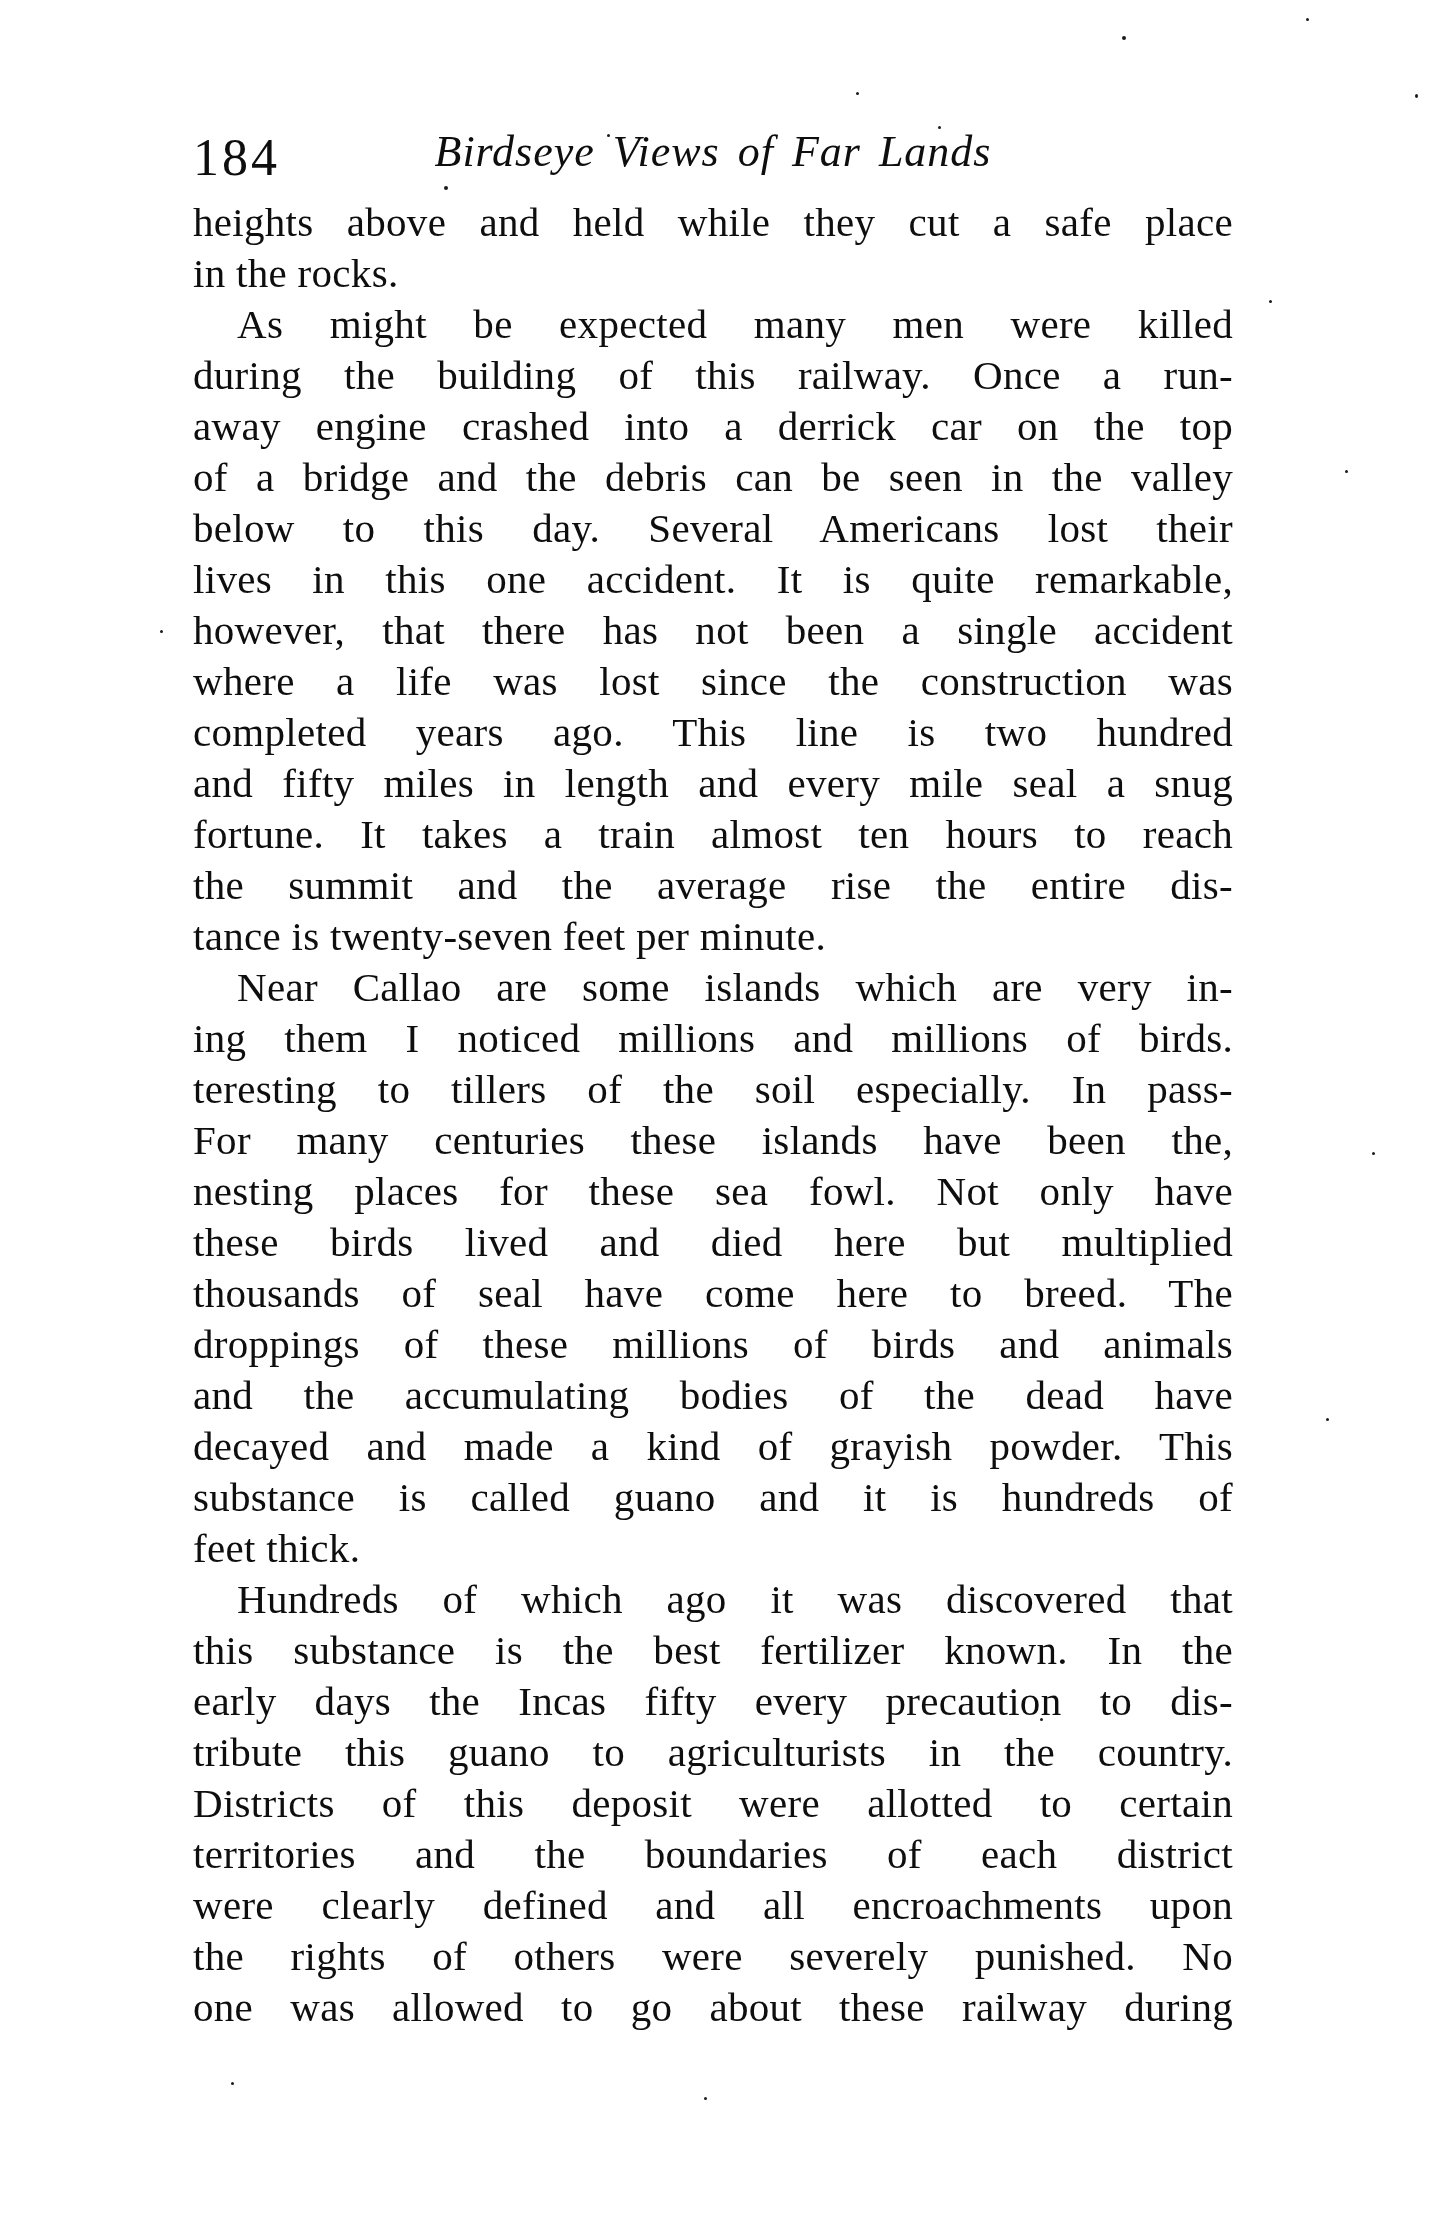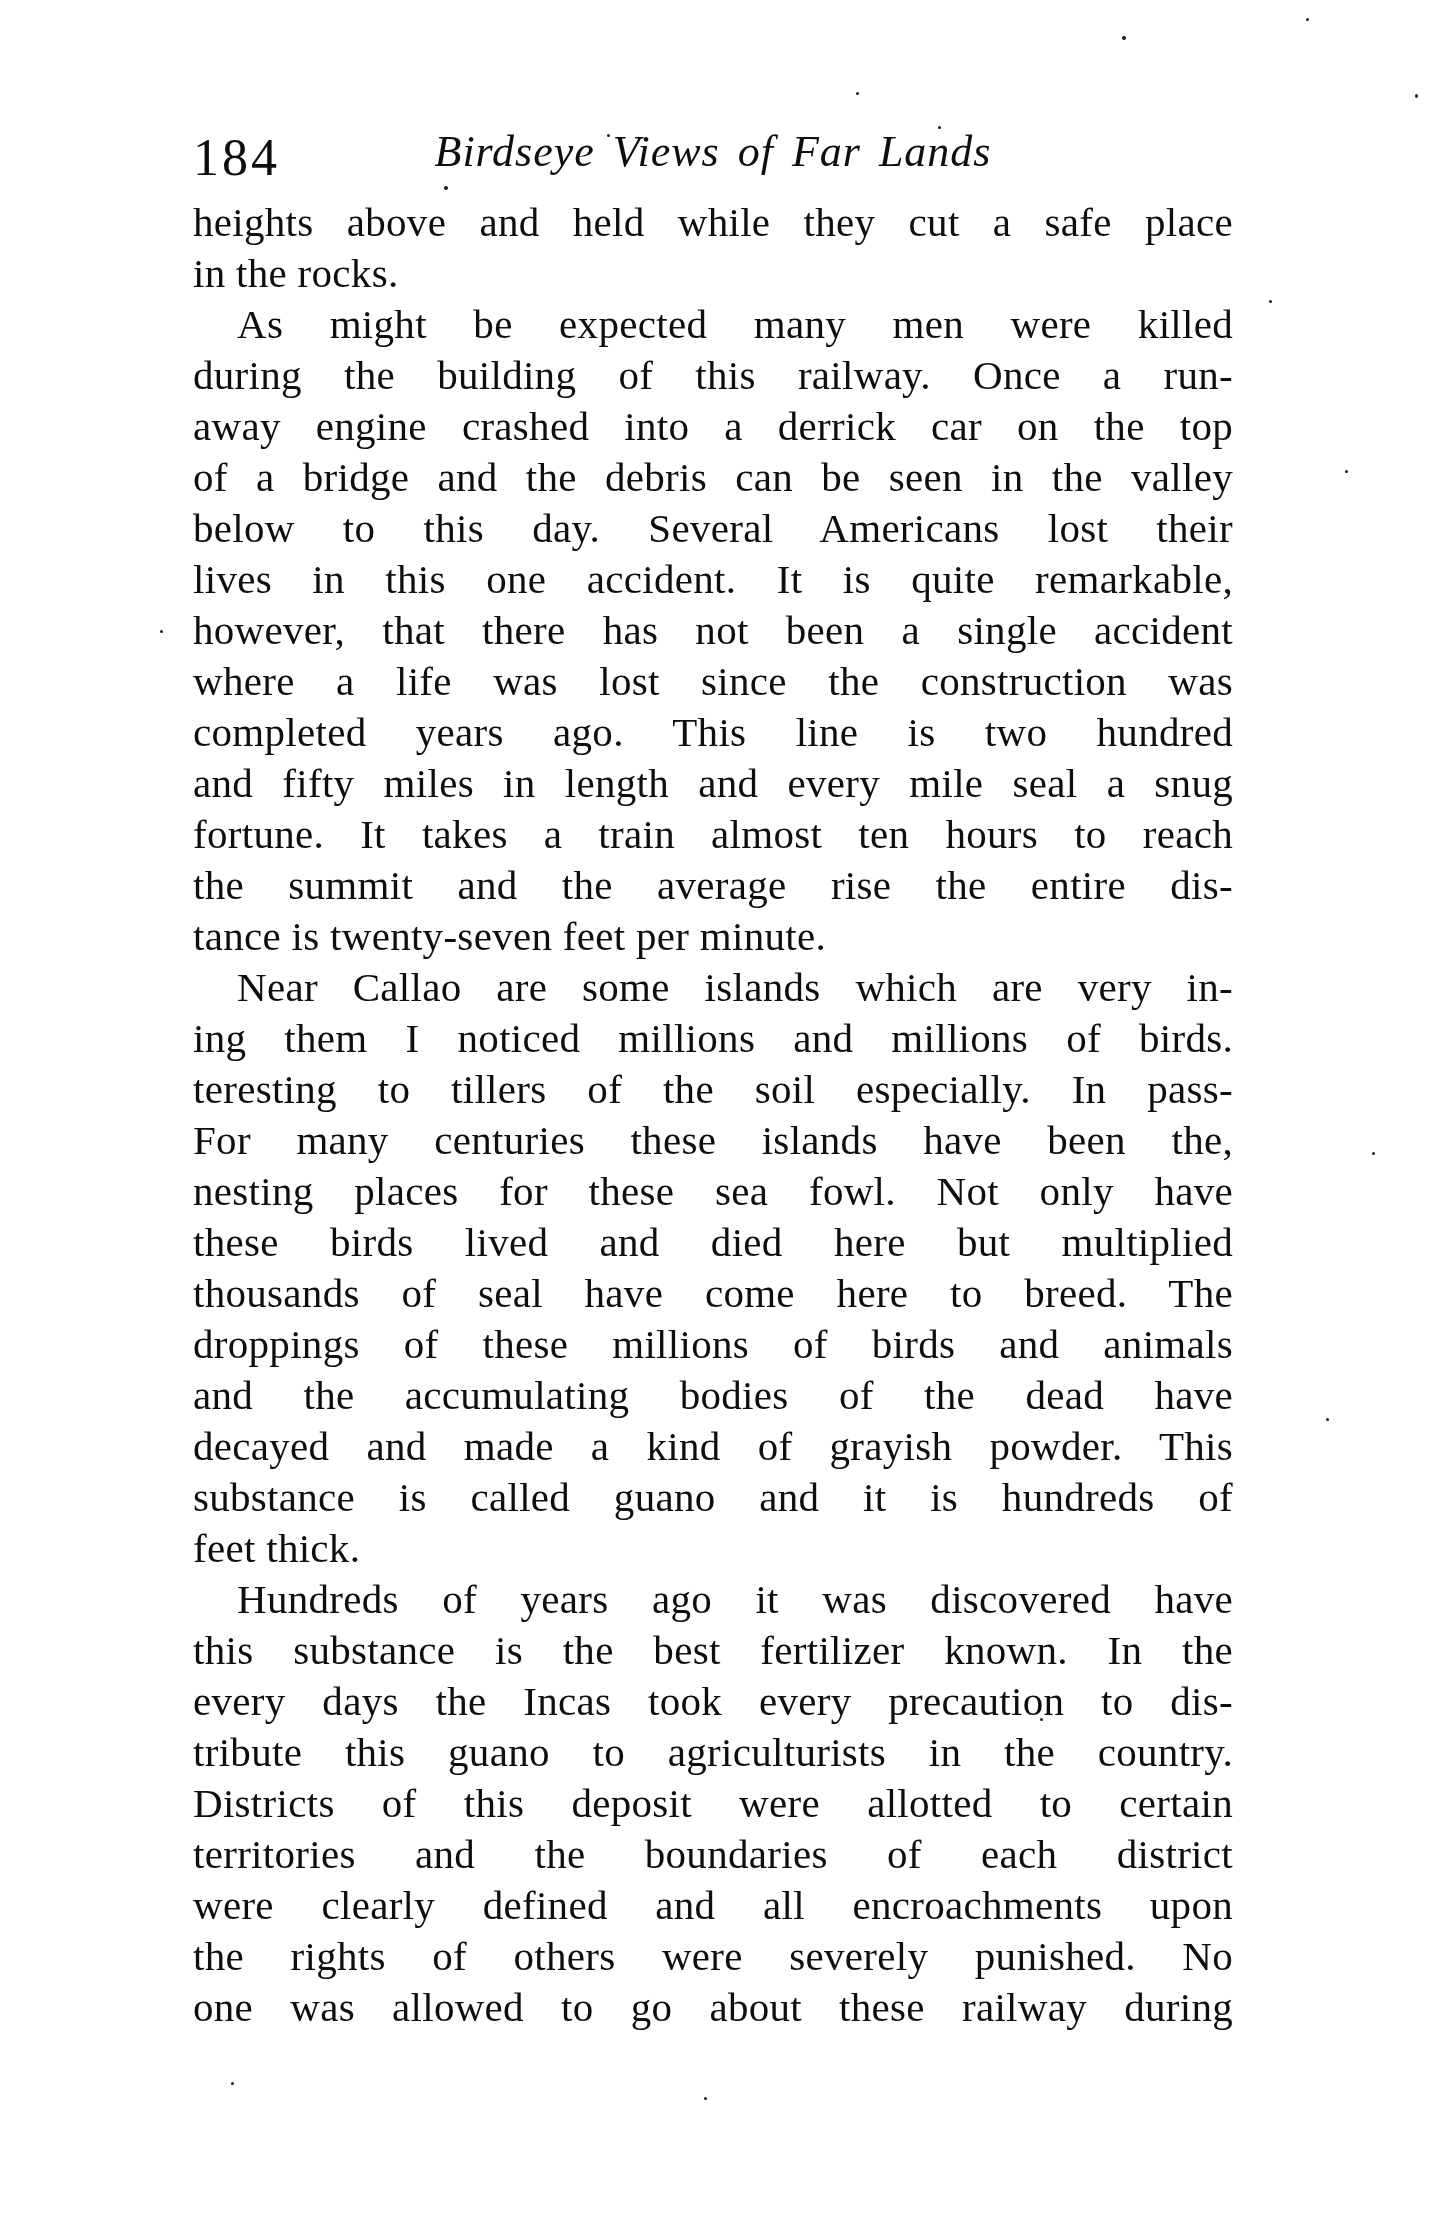--- a/index.html
+++ b/index.html
@@ -83,23 +83,23 @@
         <div class="line">nesting places for these sea fowl.  Not only have</div>
         <div class="line">these birds lived and died here but multiplied</div>
         <div class="line">thousands of seal have come here to breed.  The</div>
         <div class="line">droppings of these millions of birds and animals</div>
         <div class="line">and the accumulating bodies of the dead have</div>
         <div class="line">decayed and made a kind of grayish powder.  This</div>
         <div class="line">substance is called guano and it is hundreds of</div>
         <div class="line para-end">feet thick.</div>
       </div>
       <div>
-        <div class="line indent">Hundreds of years ago it was discovered have</div>
+        <div class="line indent">Hundreds of which ago it was discovered that</div>
         <div class="line">this substance is the best fertilizer known.  In the</div>
-        <div class="line">every days the Incas took every precaution to dis-</div>
+        <div class="line">early days the Incas fifty every precaution to dis-</div>
         <div class="line">tribute this guano to agriculturists in the country.</div>
         <div class="line">Districts of this deposit were allotted to certain</div>
         <div class="line">territories and the boundaries of each district</div>
         <div class="line">were clearly defined and all encroachments upon</div>
         <div class="line">the rights of others were severely punished.  No</div>
         <div class="line">one was allowed to go about these railway during</div>
       </div>
     </main>
 
   <i class="speck" style="left:1122px;top:36px;width:4px;height:4px;"></i>

